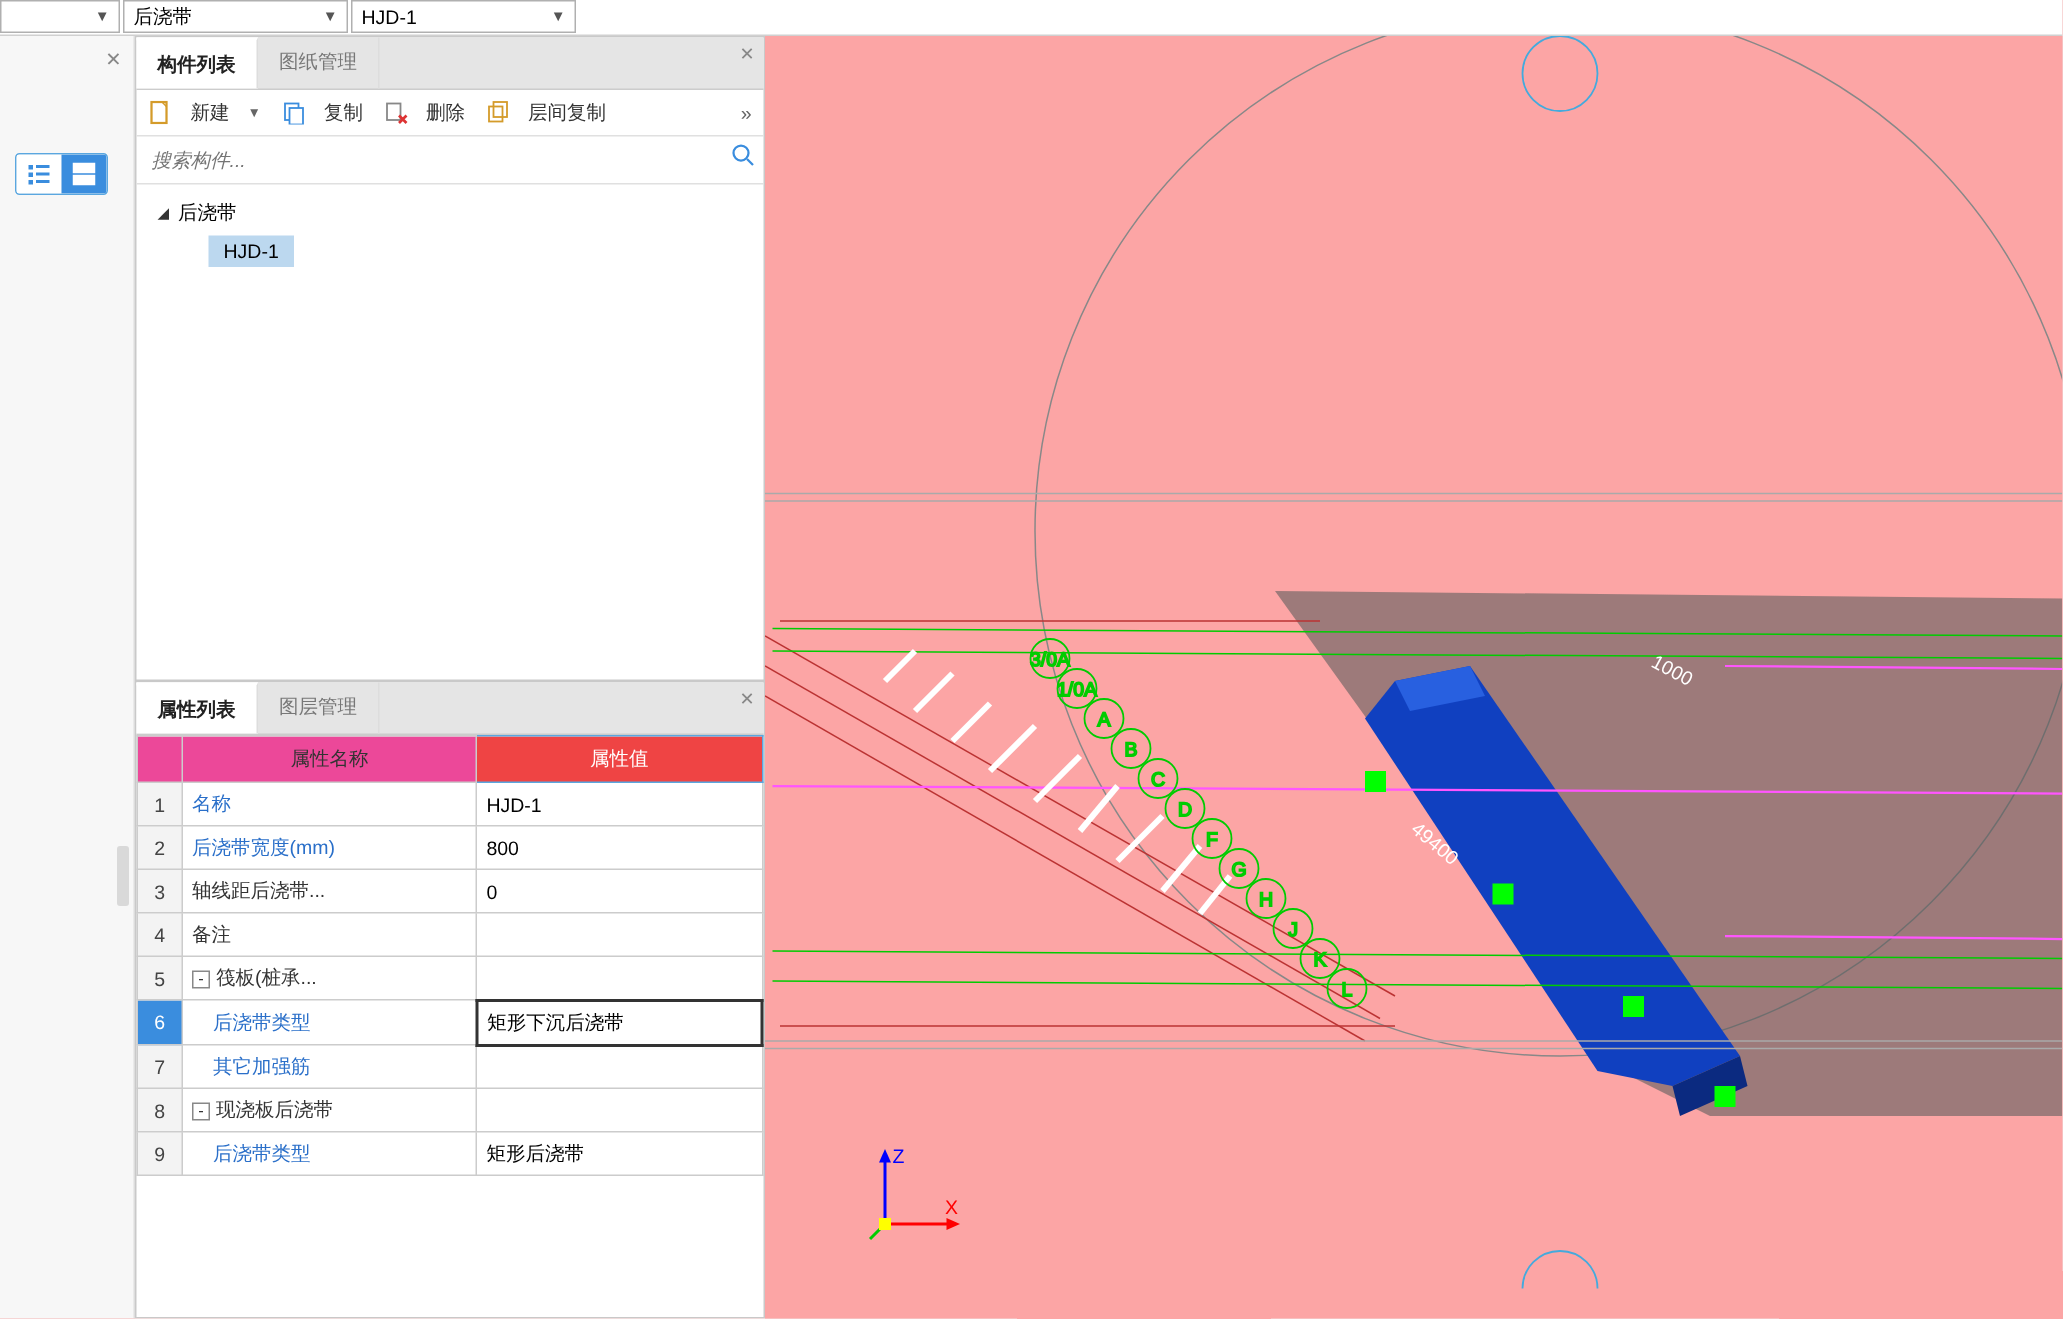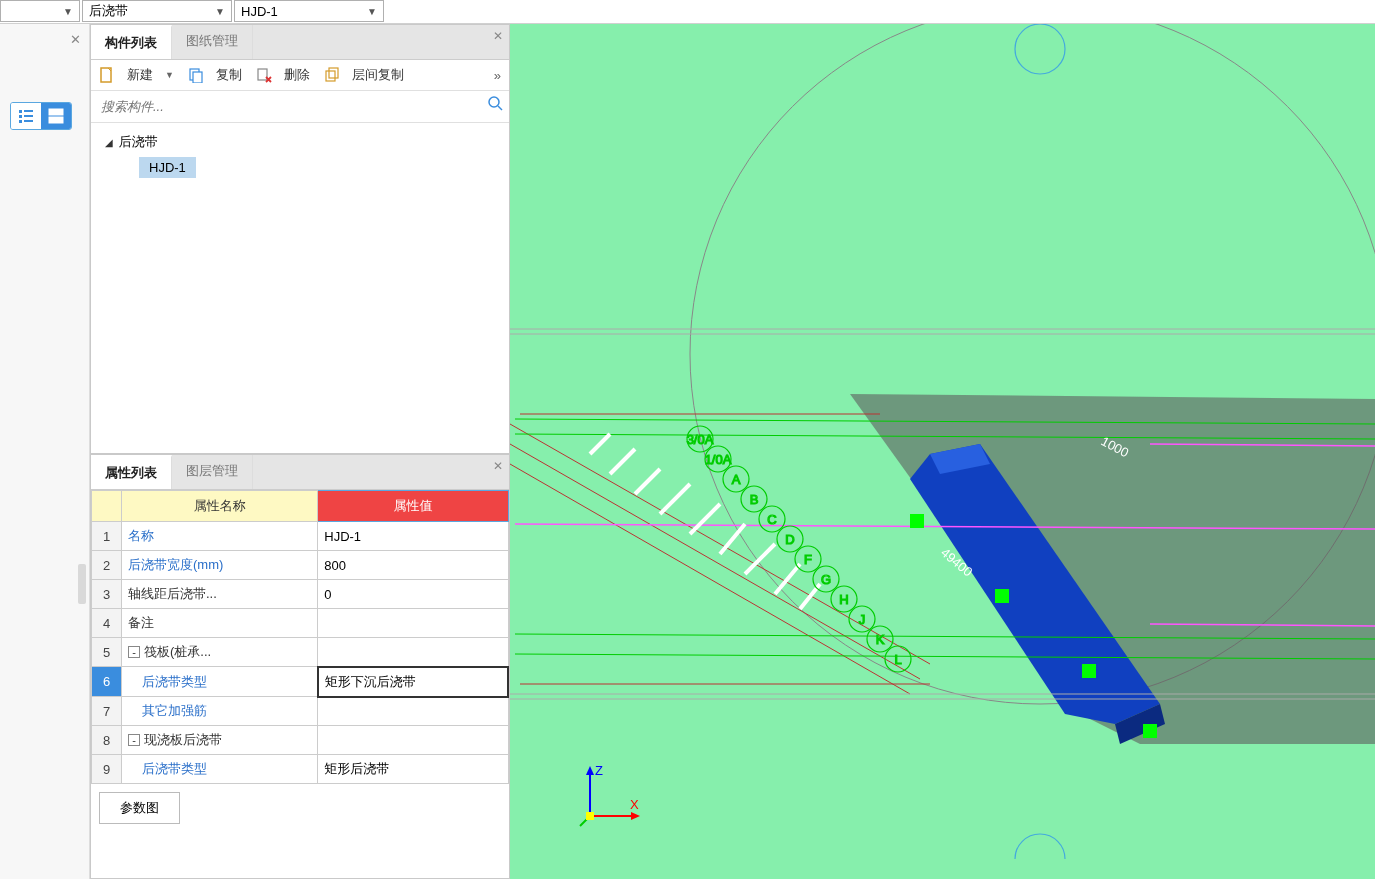--- a/index.html
+++ b/index.html
@@ -42,35 +42,35 @@
 .search-icon { color: #3a8dde; cursor: pointer; }
 
 .tree { padding: 10px 14px; flex: 1; overflow: auto; }
 .tree .node-root { display: flex; align-items: center; gap: 6px; margin-bottom: 6px; }
 .tree .arrow { font-size: 10px; color: #333; }
 .tree .node-child { margin-left: 34px; background: #bcd8ef; padding: 3px 10px; display: inline-block; }
 
 
 .prop-panel-wrap { position: relative; }
 .prop-table { width: 100%; border-collapse: collapse; }
-.prop-table th { background: #fef9c3; border: 1px solid #ccc; padding: 6px; font-weight: normal; color: #333; }
+.prop-table th { background: #ec4899; border: 1px solid #ccc; padding: 6px; font-weight: normal; color: #333; }
 .prop-table th.val-head { background: #ef4444; color: #fff; border-color:#5aa7e0;}
 .prop-table td { border: 1px solid #ccc; padding: 5px 6px; }
 .prop-table .rownum { background: #f3f3f3; text-align: center; width: 30px; color: #444; }
 .prop-table .rownum.sel { background: #3a8dde; color: #fff; }
 .prop-table .pname { color: #333; }
 .prop-table .pname.blue { color: #2a6fc9; }
 .prop-table .indent { padding-left: 20px; margin-left: 25px; }
 .prop-table .expander { display: inline-block; width: 12px; height: 12px; border: 1px solid #888; line-height: 10px; text-align: center; font-size: 11px; margin-right: 4px; }
 .prop-table tr.sel td.pval { border: 2px solid #333; }
 .param-btn-row { padding: 8px; }
 .param-btn { border: 1px solid #bbb; padding: 6px 20px; background: #fff; cursor: pointer; }
 
 
-.viewport { flex: 1; background: #86efac; position: relative; overflow: hidden; }
+.viewport { flex: 1; background: #fca5a5; position: relative; overflow: hidden; }
 .viewport svg { position: absolute; top:0; left:0; }
 
 .axis-gizmo { position: absolute; left: 65px; bottom: 45px; }
 .axis-gizmo svg { width: 70px; height: 70px; overflow: visible; position: static;}
 
 </style>
 </head>
 <body>
 
 <div class="top-bar">
@@ -237,23 +237,20 @@
               <td class="pname"><span class="expander">-</span>现浇板后浇带</td>
               <td class="pval"></td>
             </tr>
             <tr>
               <td class="rownum">9</td>
               <td class="pname blue indent">后浇带类型</td>
               <td class="pval">矩形后浇带</td>
             </tr>
           </tbody>
       </table>
-      <div class="param-btn-row">
-        <button class="param-btn">参数图</button>
-      </div>
     </div>
 
   </div>
 
   <div class="viewport">
     <svg width="865" height="855" viewBox="0 0 865 855">
 
       <circle cx="530" cy="330" r="350" fill="none" stroke="#888" stroke-width="1"></circle>
 
       <circle cx="530" cy="25" r="25" fill="none" stroke="#4ad" stroke-width="1.2"></circle>

